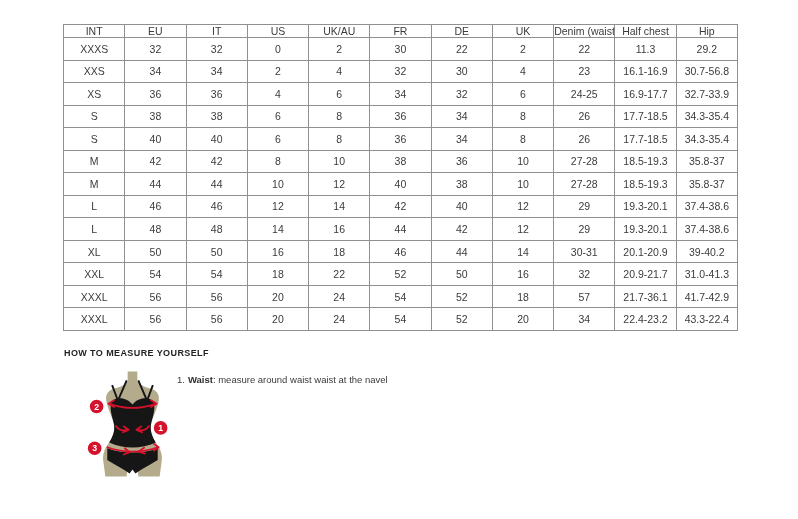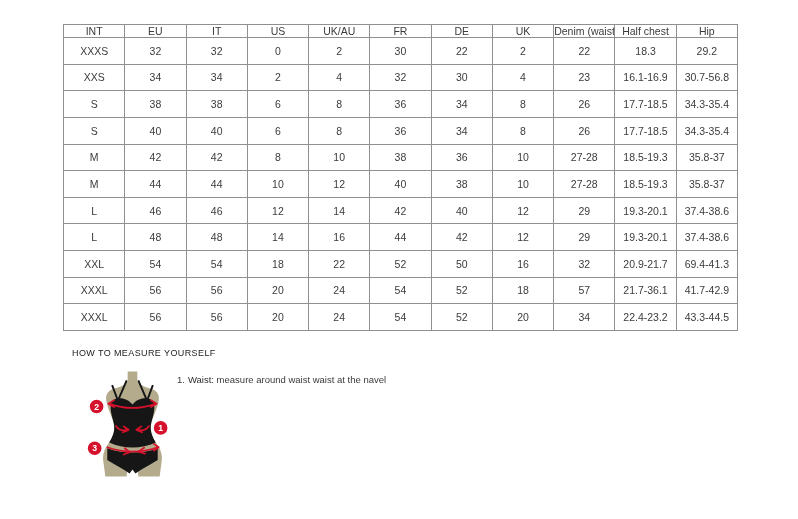--- a/index.html
+++ b/index.html
@@ -33,24 +33,24 @@
     text-align: center;
     vertical-align: middle;
     padding: 0;
     white-space: nowrap;
     overflow: hidden;
   }
 
   
   .measure-title {
     position: absolute;
-    left: 72px;
+    left: 64px;
     top: 348px;
     font-size: 9px;
-    font-weight: normal;
+    font-weight: bold;
     letter-spacing: 0.4px;
     color: #232323;
   }
 
   .figure-wrap {
     position: absolute;
     left: 84px;
     top: 370px;
     width: 97px;
     height: 108px;
@@ -61,21 +61,21 @@
     left: 177px;
     top: 369px;
     font-size: 9.5px;
     color: #3b3b3b;
   }
   .step {
     line-height: 21px;
     white-space: nowrap;
   }
   .step .num { margin-right: 3px; }
-  .step b { font-weight: normal; color: #2e2e2e; }
+  .step b { font-weight: bold; color: #2e2e2e; }
 
   .badge-text {
     font-family: "Liberation Sans", sans-serif;
     font-size: 9px;
     font-weight: bold;
     fill: #ffffff;
   }
 </style>
 </head>
 <body>
@@ -102,35 +102,48 @@
         <tr>
           <td>XXXS</td>
           <td>32</td>
           <td>32</td>
           <td>0</td>
           <td>2</td>
           <td>30</td>
           <td>22</td>
           <td>2</td>
           <td>22</td>
-          <td>18.3</td>
+          <td>11.3</td>
           <td>29.2</td>
         </tr>
         <tr>
           <td>XXS</td>
           <td>34</td>
           <td>34</td>
           <td>2</td>
           <td>4</td>
           <td>32</td>
           <td>30</td>
           <td>4</td>
           <td>23</td>
           <td>16.1-16.9</td>
           <td>30.7-56.8</td>
+        </tr>
+        <tr>
+          <td>XS</td>
+          <td>36</td>
+          <td>36</td>
+          <td>4</td>
+          <td>6</td>
+          <td>34</td>
+          <td>32</td>
+          <td>6</td>
+          <td>24-25</td>
+          <td>16.9-17.7</td>
+          <td>32.7-33.9</td>
         </tr>
         <tr>
           <td>S</td>
           <td>38</td>
           <td>38</td>
           <td>6</td>
           <td>8</td>
           <td>36</td>
           <td>34</td>
           <td>8</td>
@@ -197,31 +210,44 @@
           <td>14</td>
           <td>16</td>
           <td>44</td>
           <td>42</td>
           <td>12</td>
           <td>29</td>
           <td>19.3-20.1</td>
           <td>37.4-38.6</td>
         </tr>
         <tr>
+          <td>XL</td>
+          <td>50</td>
+          <td>50</td>
+          <td>16</td>
+          <td>18</td>
+          <td>46</td>
+          <td>44</td>
+          <td>14</td>
+          <td>30-31</td>
+          <td>20.1-20.9</td>
+          <td>39-40.2</td>
+        </tr>
+        <tr>
           <td>XXL</td>
           <td>54</td>
           <td>54</td>
           <td>18</td>
           <td>22</td>
           <td>52</td>
           <td>50</td>
           <td>16</td>
           <td>32</td>
           <td>20.9-21.7</td>
-          <td>69.4-41.3</td>
+          <td>31.0-41.3</td>
         </tr>
         <tr>
           <td>XXXL</td>
           <td>56</td>
           <td>56</td>
           <td>20</td>
           <td>24</td>
           <td>54</td>
           <td>52</td>
           <td>18</td>
@@ -233,21 +259,21 @@
           <td>XXXL</td>
           <td>56</td>
           <td>56</td>
           <td>20</td>
           <td>24</td>
           <td>54</td>
           <td>52</td>
           <td>20</td>
           <td>34</td>
           <td>22.4-23.2</td>
-          <td>43.3-44.5</td>
+          <td>43.3-22.4</td>
         </tr>
       </tbody>
   </table>
 
   <div class="measure-title">HOW TO MEASURE YOURSELF</div>
 
   <div class="figure-wrap">
     <svg width="97" height="108" viewBox="0 0 100 110">
 
       <path fill="#b3ab8c" d="M45,1 L55,1 L55,11

